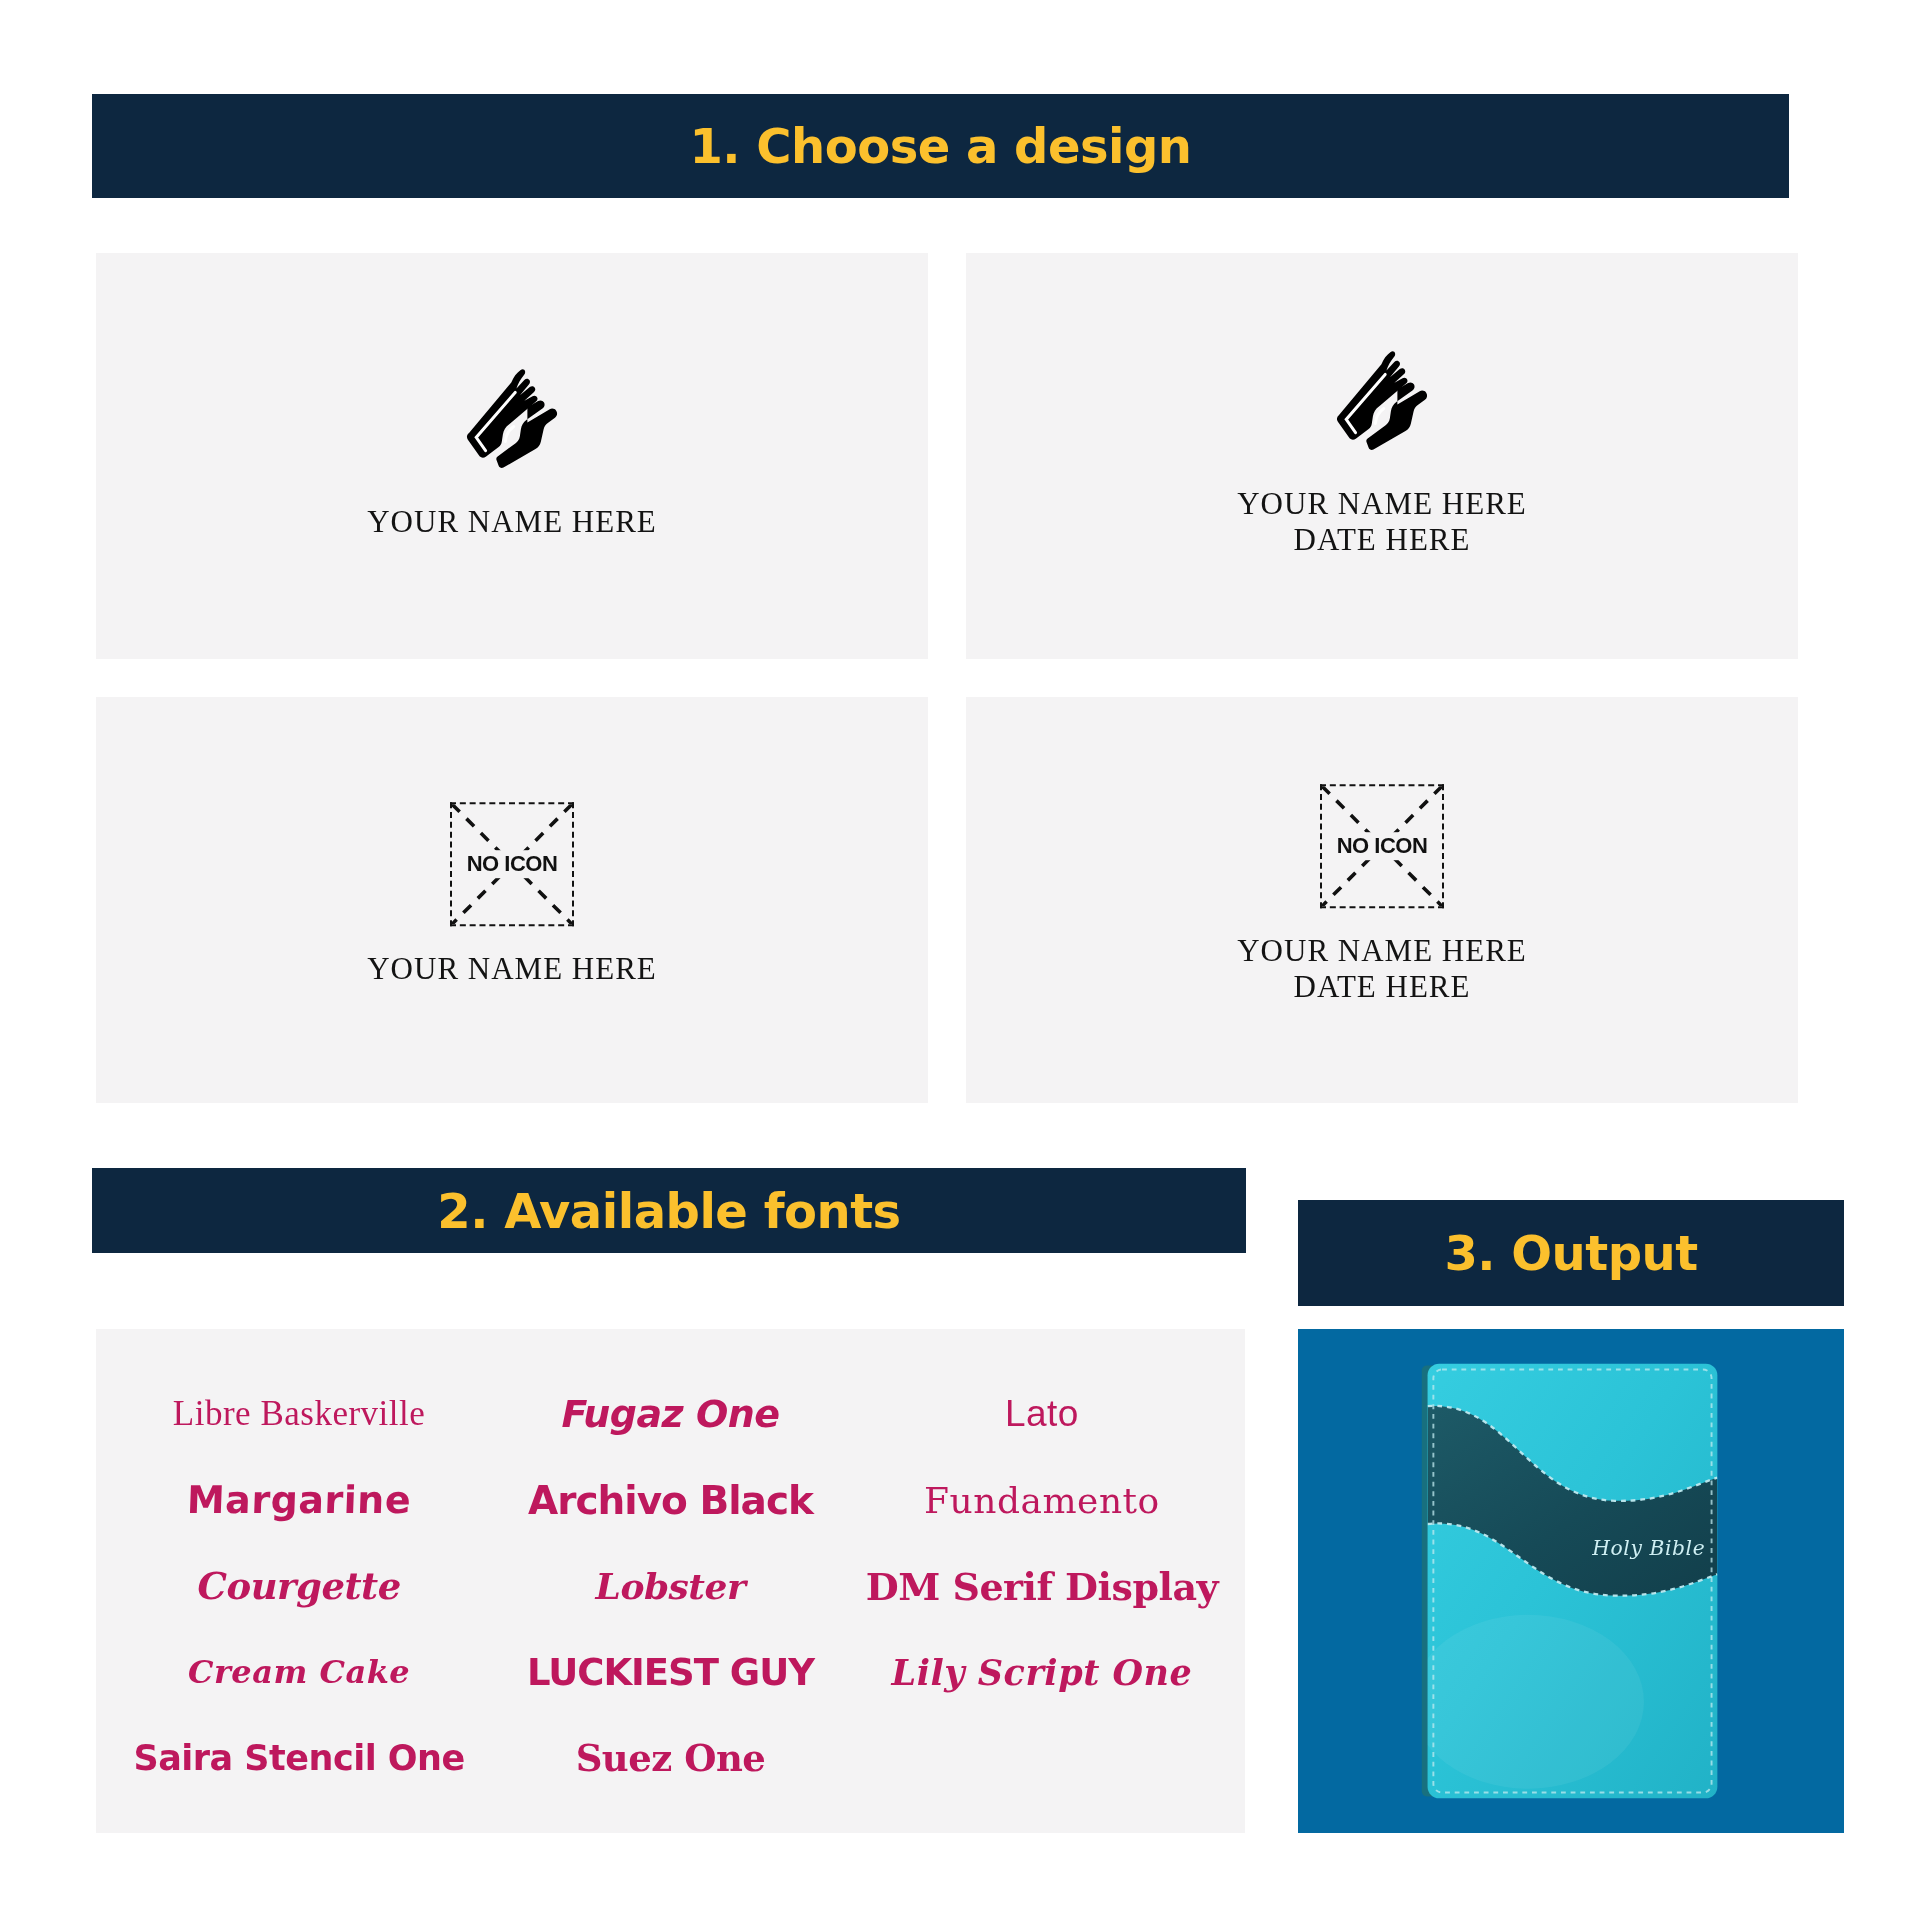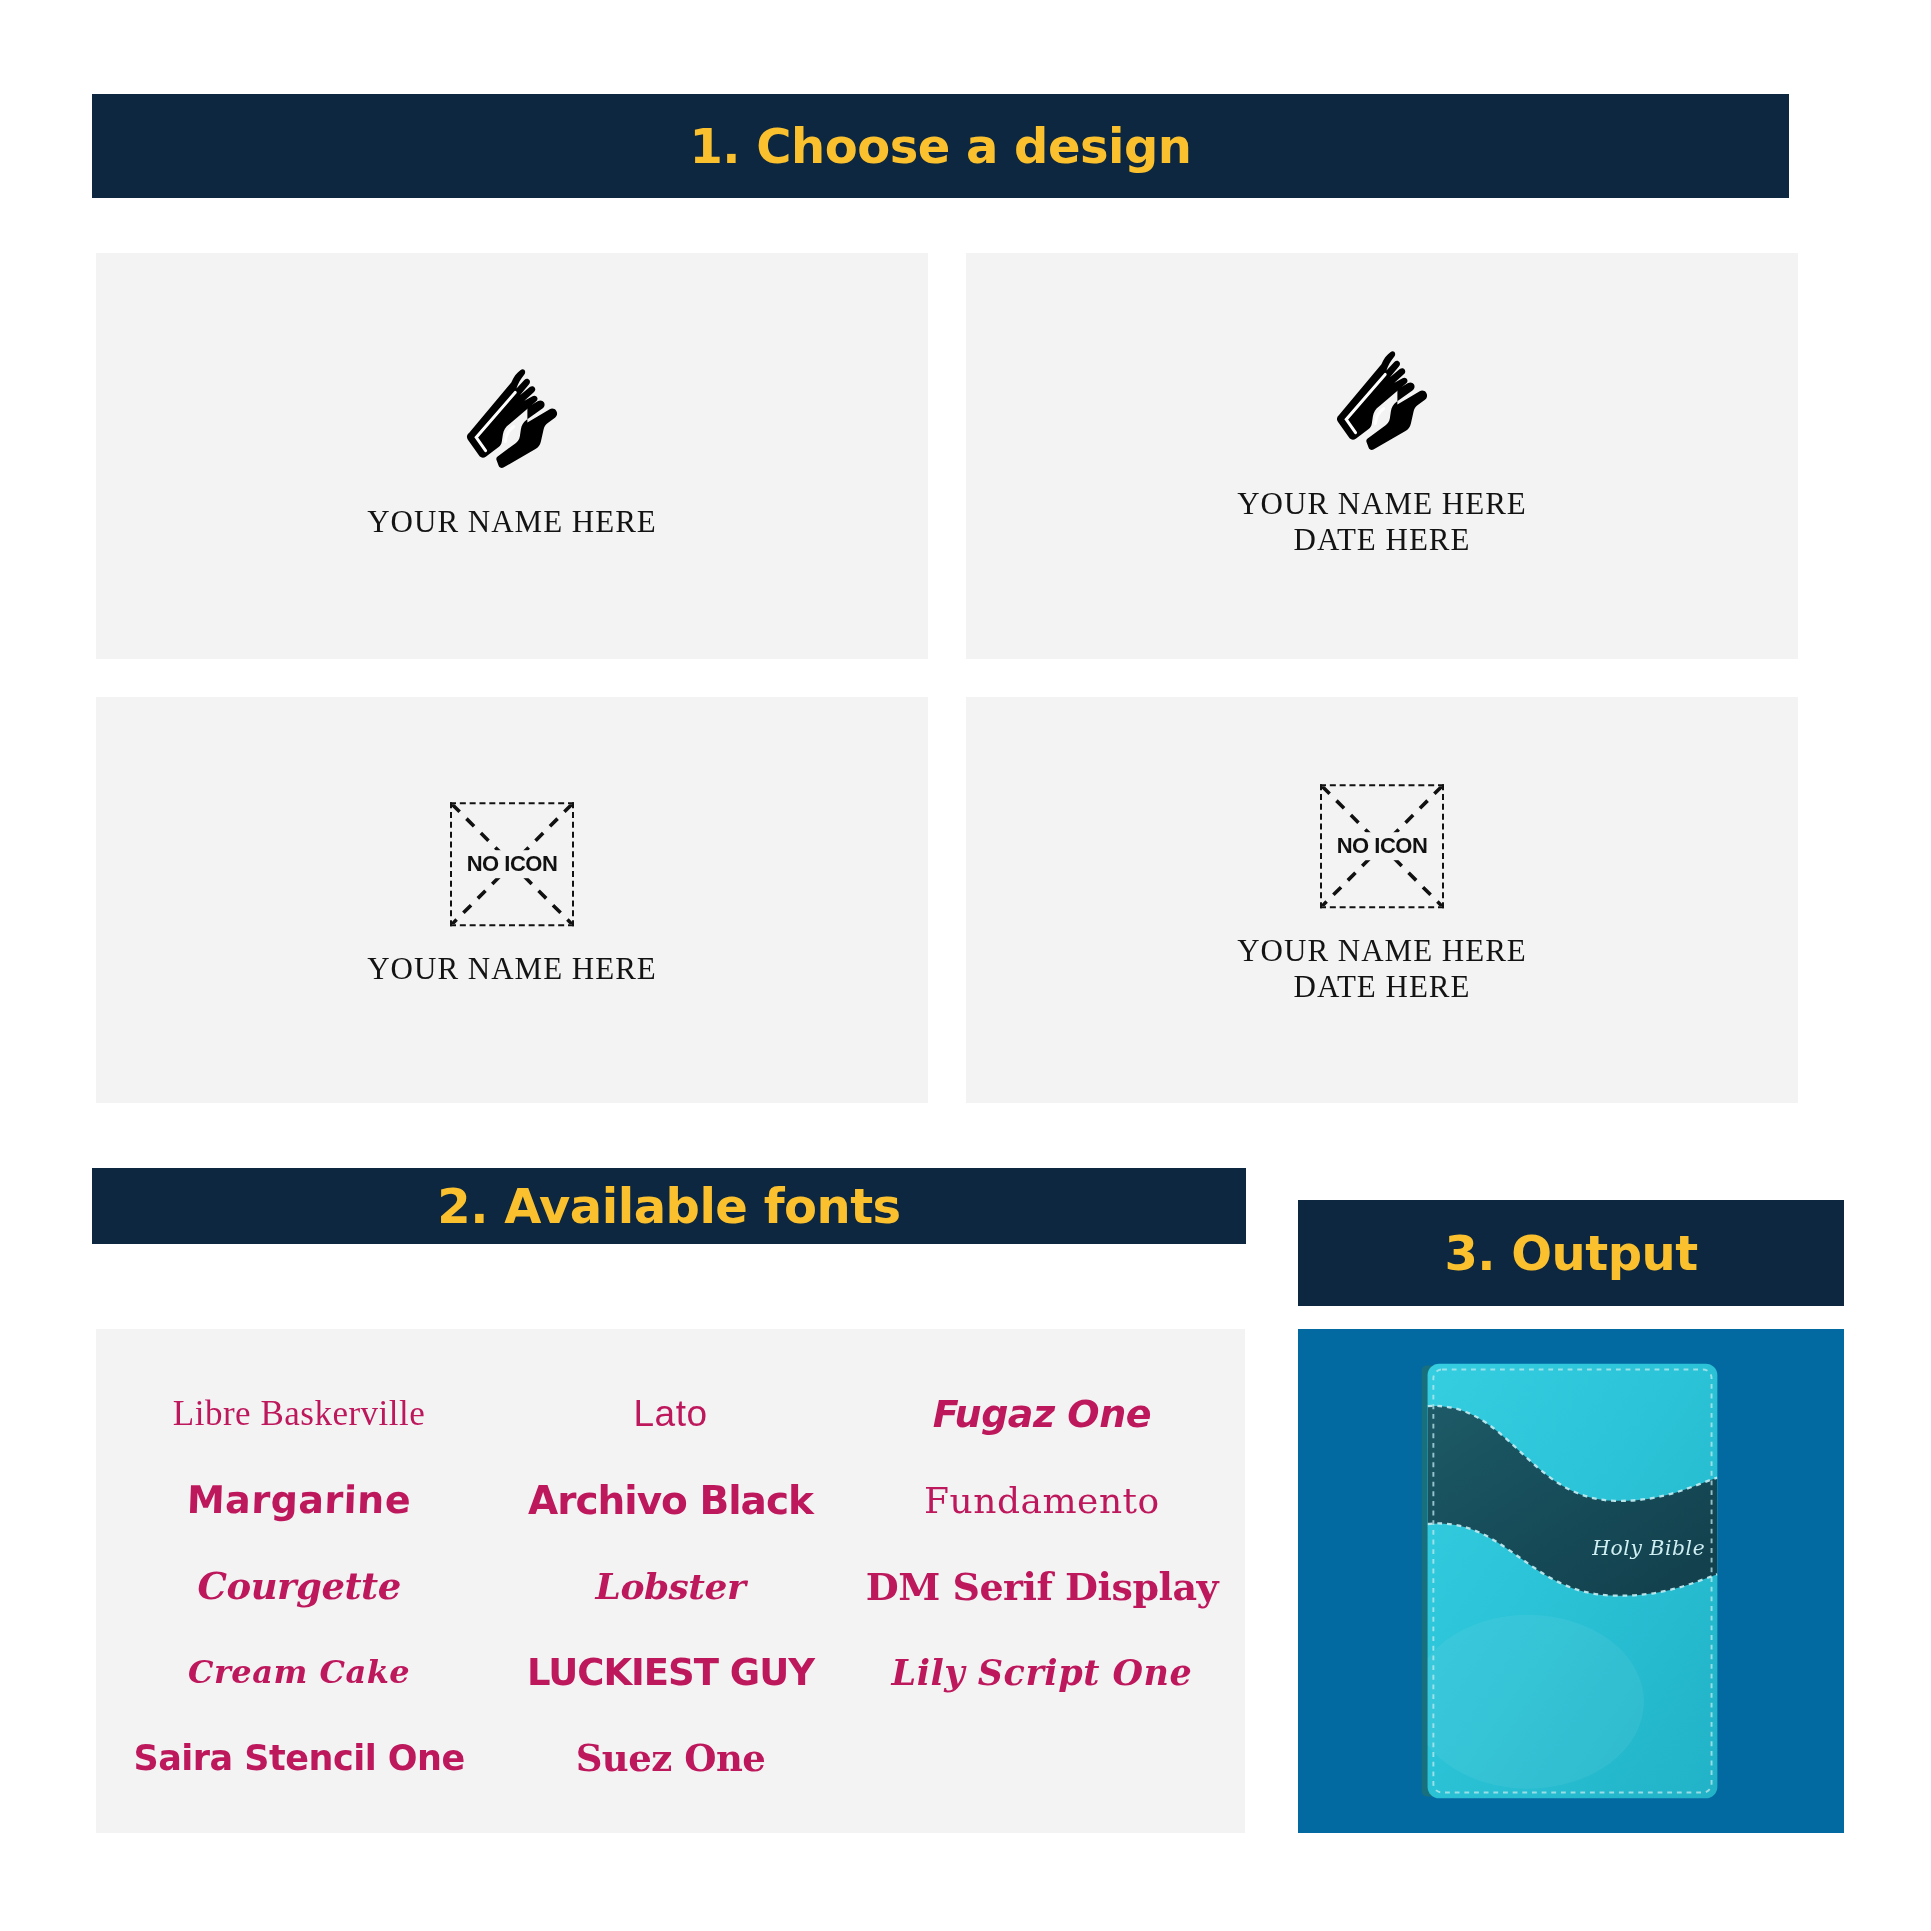--- a/index.html
+++ b/index.html
@@ -28,21 +28,21 @@
     font-family: "DejaVu Sans", sans-serif;
     font-weight: 700;
     letter-spacing: -0.5px;
     line-height: 1;
     white-space: nowrap;
   }
 
   #bar-design  { left: 92px;  top: 94px;   width: 1697px; height: 104px; }
   #bar-design .bar-title { font-size: 48px; }
 
-  #bar-fonts   { left: 92px;  top: 1168px; width: 1154px; height: 76px; }
+  #bar-fonts   { left: 92px;  top: 1168px; width: 1154px; height: 85px; }
   #bar-fonts .bar-title  { font-size: 48px; }
 
   #bar-output  { left: 1298px; top: 1168px; width: 546px; height: 106px; margin-top: 32px; }
   #bar-output .bar-title { font-size: 48px; }
 
   
   .card {
     position: absolute;
     background: #f4f3f4;
     display: flex;
@@ -243,24 +243,24 @@
 
   <div class="bar" id="bar-fonts">
     <div class="bar-title">2. Available fonts</div>
   </div>
 
   <div id="fonts-panel">
     <div class="font-cell">
         <span class="f-libre">Libre Baskerville</span>
       </div>
     <div class="font-cell">
+        <span class="f-fugaz">Fugaz One</span>
+      </div>
+    <div class="font-cell">
         <span class="f-lato">Lato</span>
-      </div>
-    <div class="font-cell">
-        <span class="f-fugaz">Fugaz One</span>
       </div>
 
     <div class="font-cell">
         <span class="f-margarine">Margarine</span>
       </div>
     <div class="font-cell">
         <span class="f-archivo">Archivo Black</span>
       </div>
     <div class="font-cell">
         <span class="f-fundamento">Fundamento</span>

